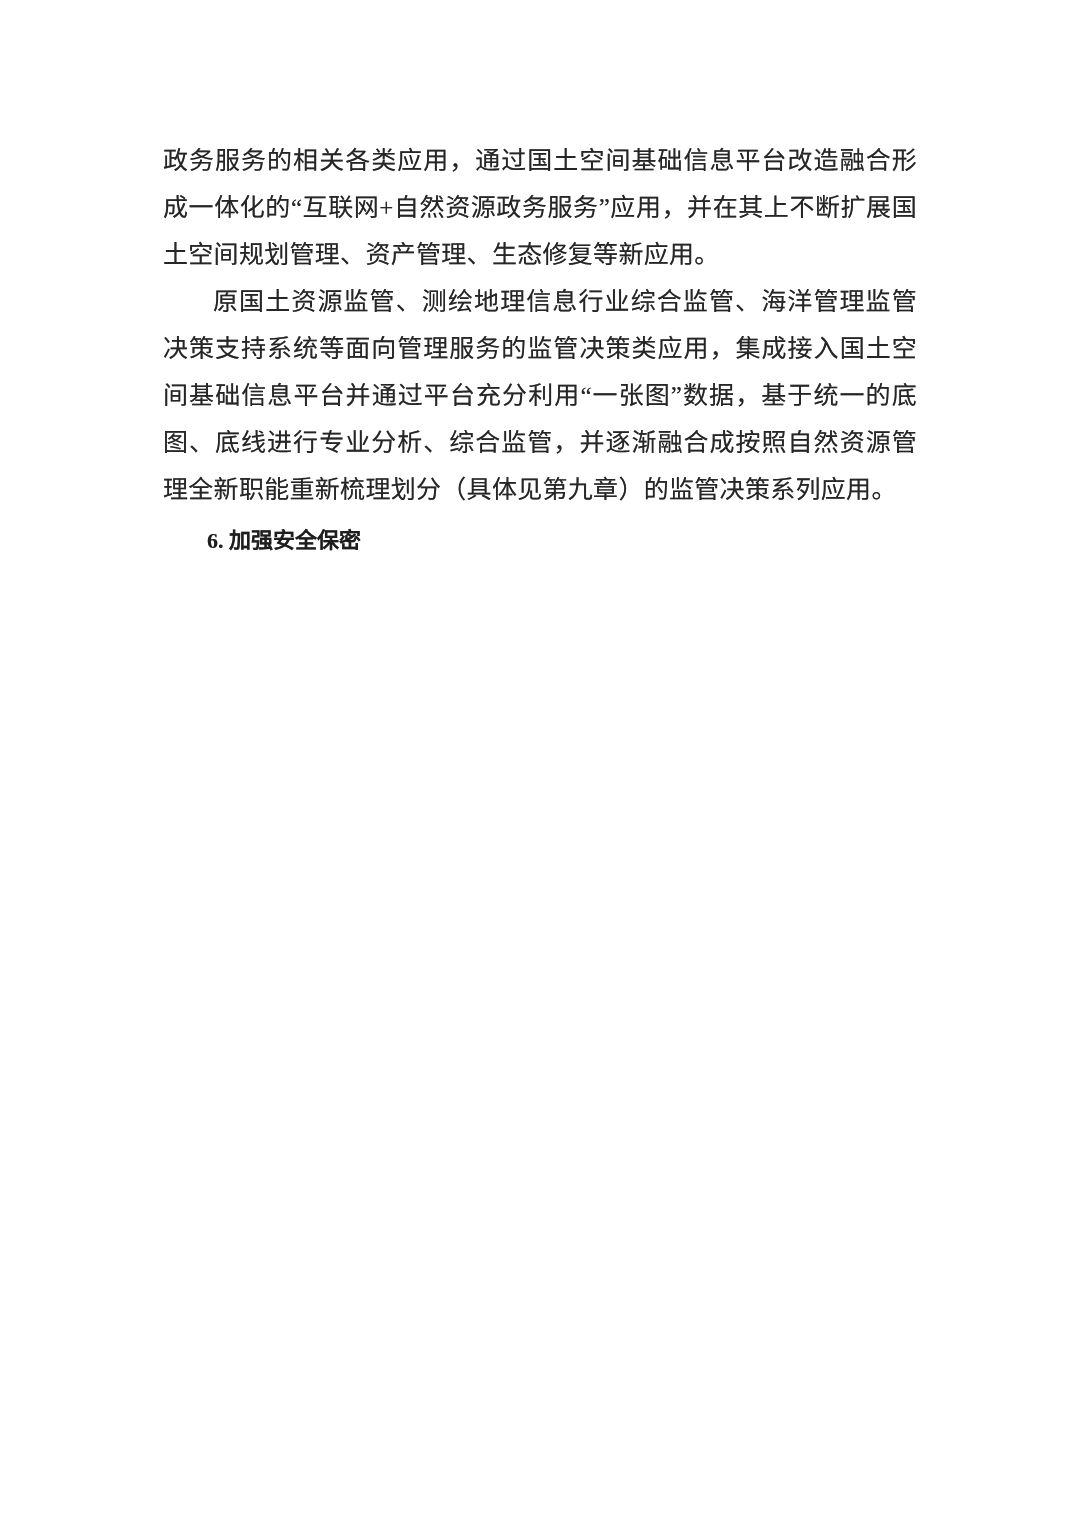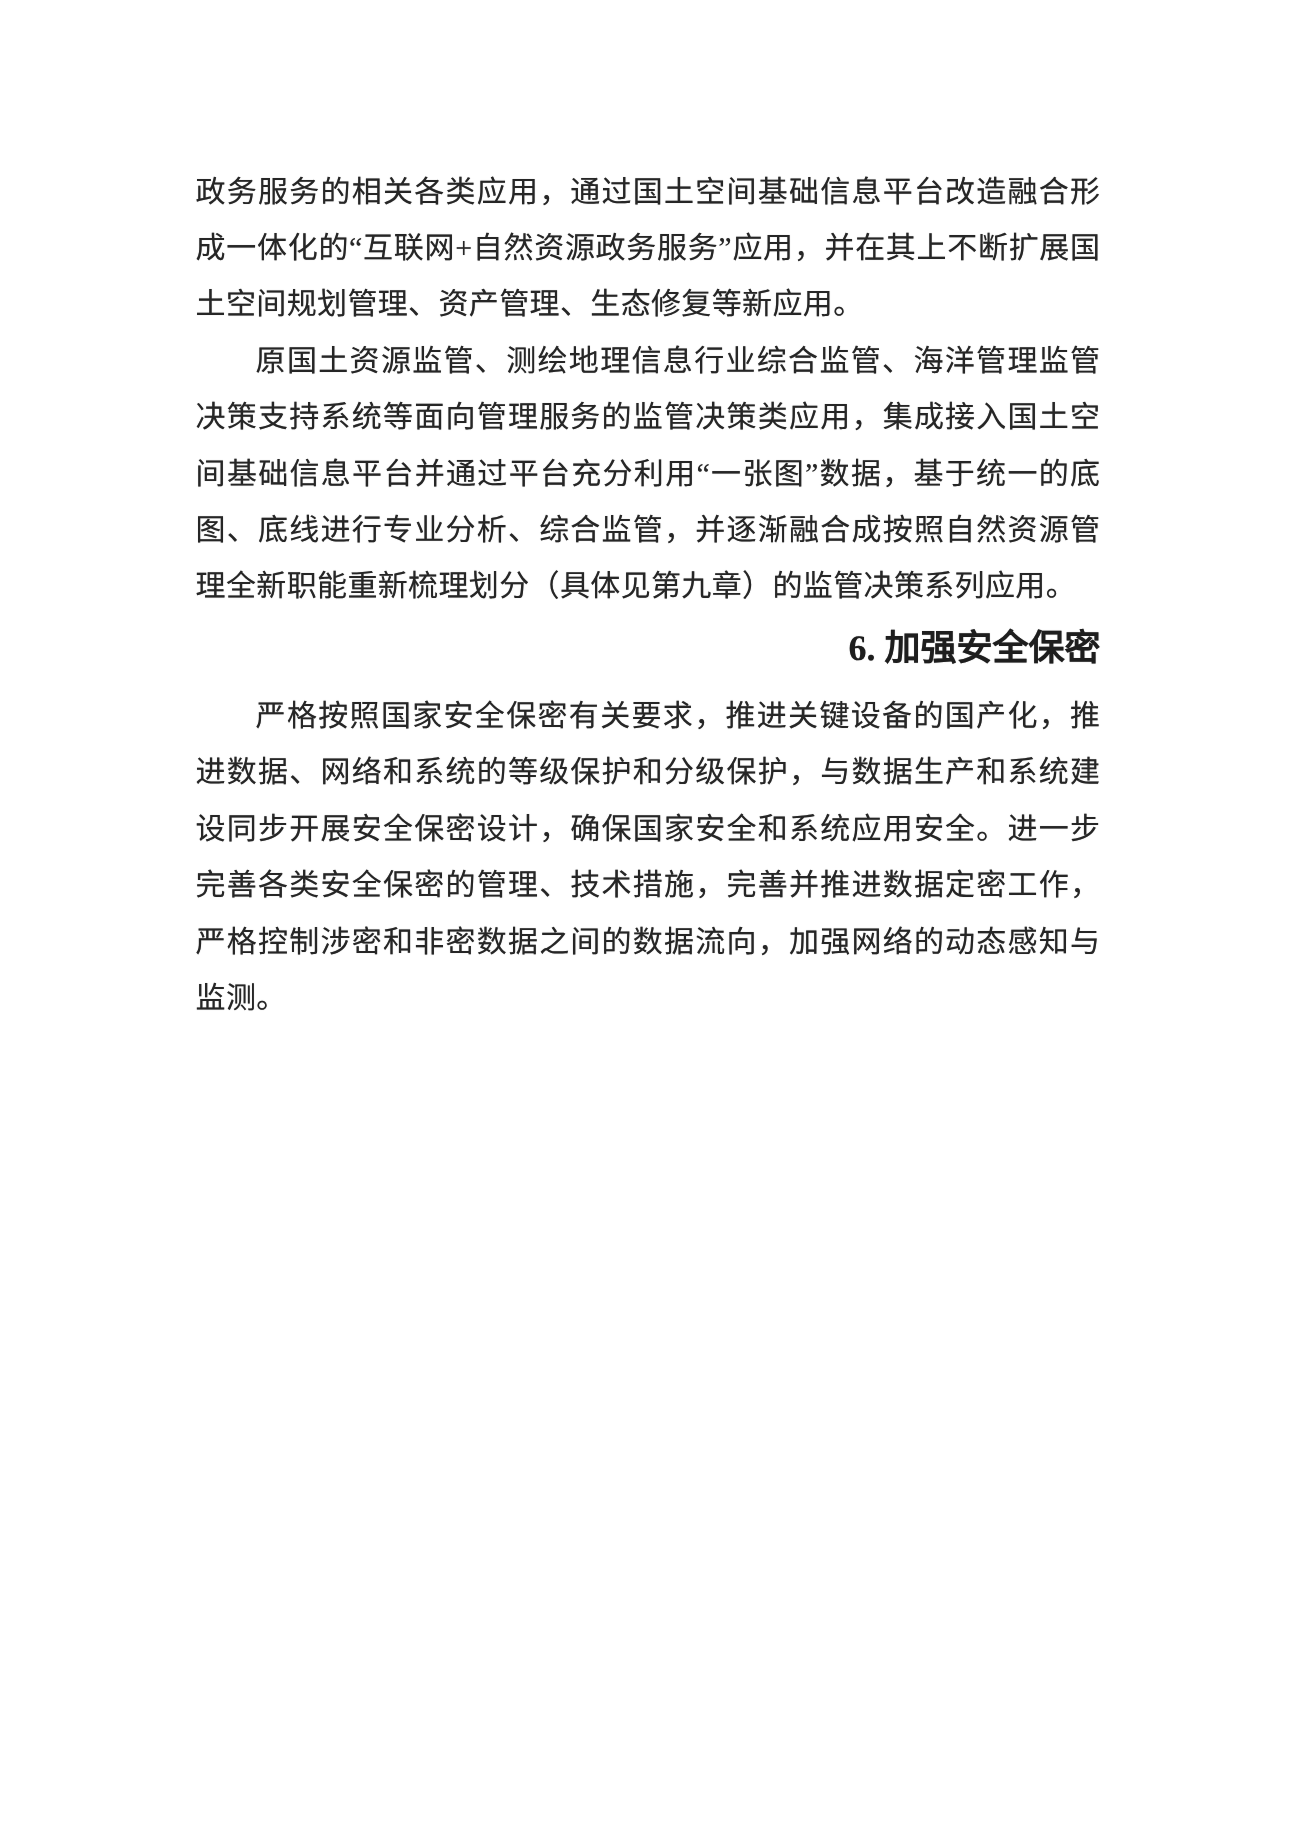--- a/index.html
+++ b/index.html
@@ -31,43 +31,41 @@
     text-indent: 2em;
     letter-spacing: 0.3px;
     text-shadow: 0 0 0.6px rgba(45,45,45,0.55);
     word-break: break-all;
   }
   .para.no-indent {
     text-indent: 0;
   }
   .heading {
     margin: 4px 0 10px 0;
-    font-size: 30px;
+    font-size: 22px;
     line-height: 47px;
     font-weight: bold;
     text-indent: 2em;
     color: #1e1e1e;
     text-shadow: 0 0 0.6px rgba(30,30,30,0.6);
-    text-align: right;
   }
   .page-number {
     position: absolute;
     top: 1393px;
     left: 0;
     width: 100%;
     text-align: center;
     font-size: 19px;
     color: #333333;
     letter-spacing: 1px;
   }
 </style>
 </head>
 <body>
 
 <div class="page">
   <main class="content">
     <p class="para no-indent">政务服务的相关各类应用，通过国土空间基础信息平台改造融合形成一体化的“互联网+自然资源政务服务”应用，并在其上不断扩展国土空间规划管理、资产管理、生态修复等新应用。</p>
     <p class="para">原国土资源监管、测绘地理信息行业综合监管、海洋管理监管决策支持系统等面向管理服务的监管决策类应用，集成接入国土空间基础信息平台并通过平台充分利用“一张图”数据，基于统一的底图、底线进行专业分析、综合监管，并逐渐融合成按照自然资源管理全新职能重新梳理划分（具体见第九章）的监管决策系列应用。</p>
     <h3 class="heading">6. 加强安全保密</h3>
-    <p class="para">严格按照国家安全保密有关要求，推进关键设备的国产化，推进数据、网络和系统的等级保护和分级保护，与数据生产和系统建设同步开展安全保密设计，确保国家安全和系统应用安全。进一步完善各类安全保密的管理、技术措施，完善并推进数据定密工作，严格控制涉密和非密数据之间的数据流向，加强网络的动态感知与监测。</p>
   </main>
   <footer class="page-number">30</footer>
 </div>
 
 </body></html>

